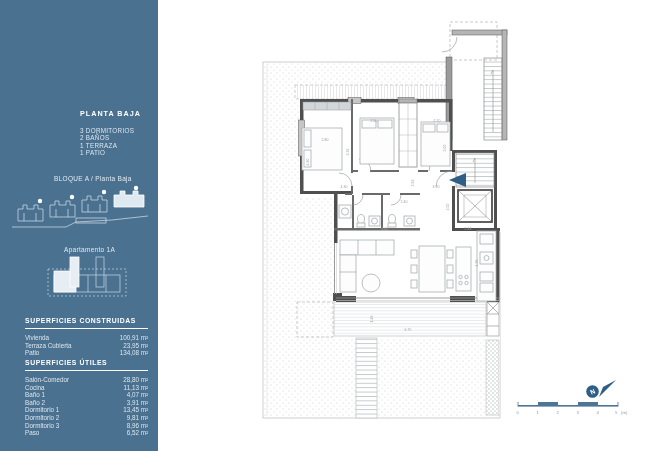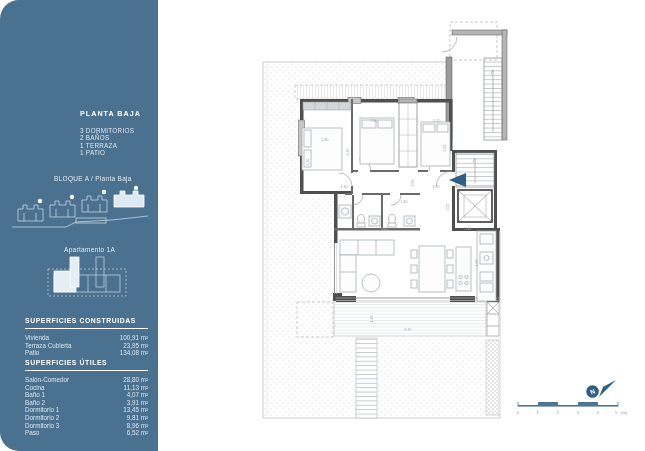--- a/index.html
+++ b/index.html
@@ -1,17 +1,17 @@
 <!DOCTYPE html>
 <html><head>
 <meta charset="utf-8">
 <style>
   html,body{margin:0;padding:0;background:#fff;}
   .page{position:relative;width:645px;height:451px;background:#fff;overflow:hidden;
-        font-family:"Liberation Sans",sans-serif;border-radius:19px;}
+        font-family:"Liberation Sans",sans-serif;}
   
   .sidebar{position:absolute;left:0;top:0;width:158px;height:451px;background:#4A7190;color:#fff;}
   .sb-title{position:absolute;left:80px;top:109px;font-size:7.2px;font-weight:bold;
             letter-spacing:1px;color:#fff;}
   .sb-amenities{position:absolute;left:80px;top:127px;font-size:6.3px;line-height:7.4px;
             letter-spacing:.3px;color:#DCE6EE;}
   .sb-block{position:absolute;left:54px;top:175px;font-size:6.5px;letter-spacing:.3px;color:#E3EAF0;}
   .sb-apart{position:absolute;left:64px;top:246px;font-size:6.5px;letter-spacing:.3px;color:#E3EAF0;}
   .sb-elev{position:absolute;left:10px;top:185px;}
   .sb-aptsvg{position:absolute;left:46px;top:255px;}

